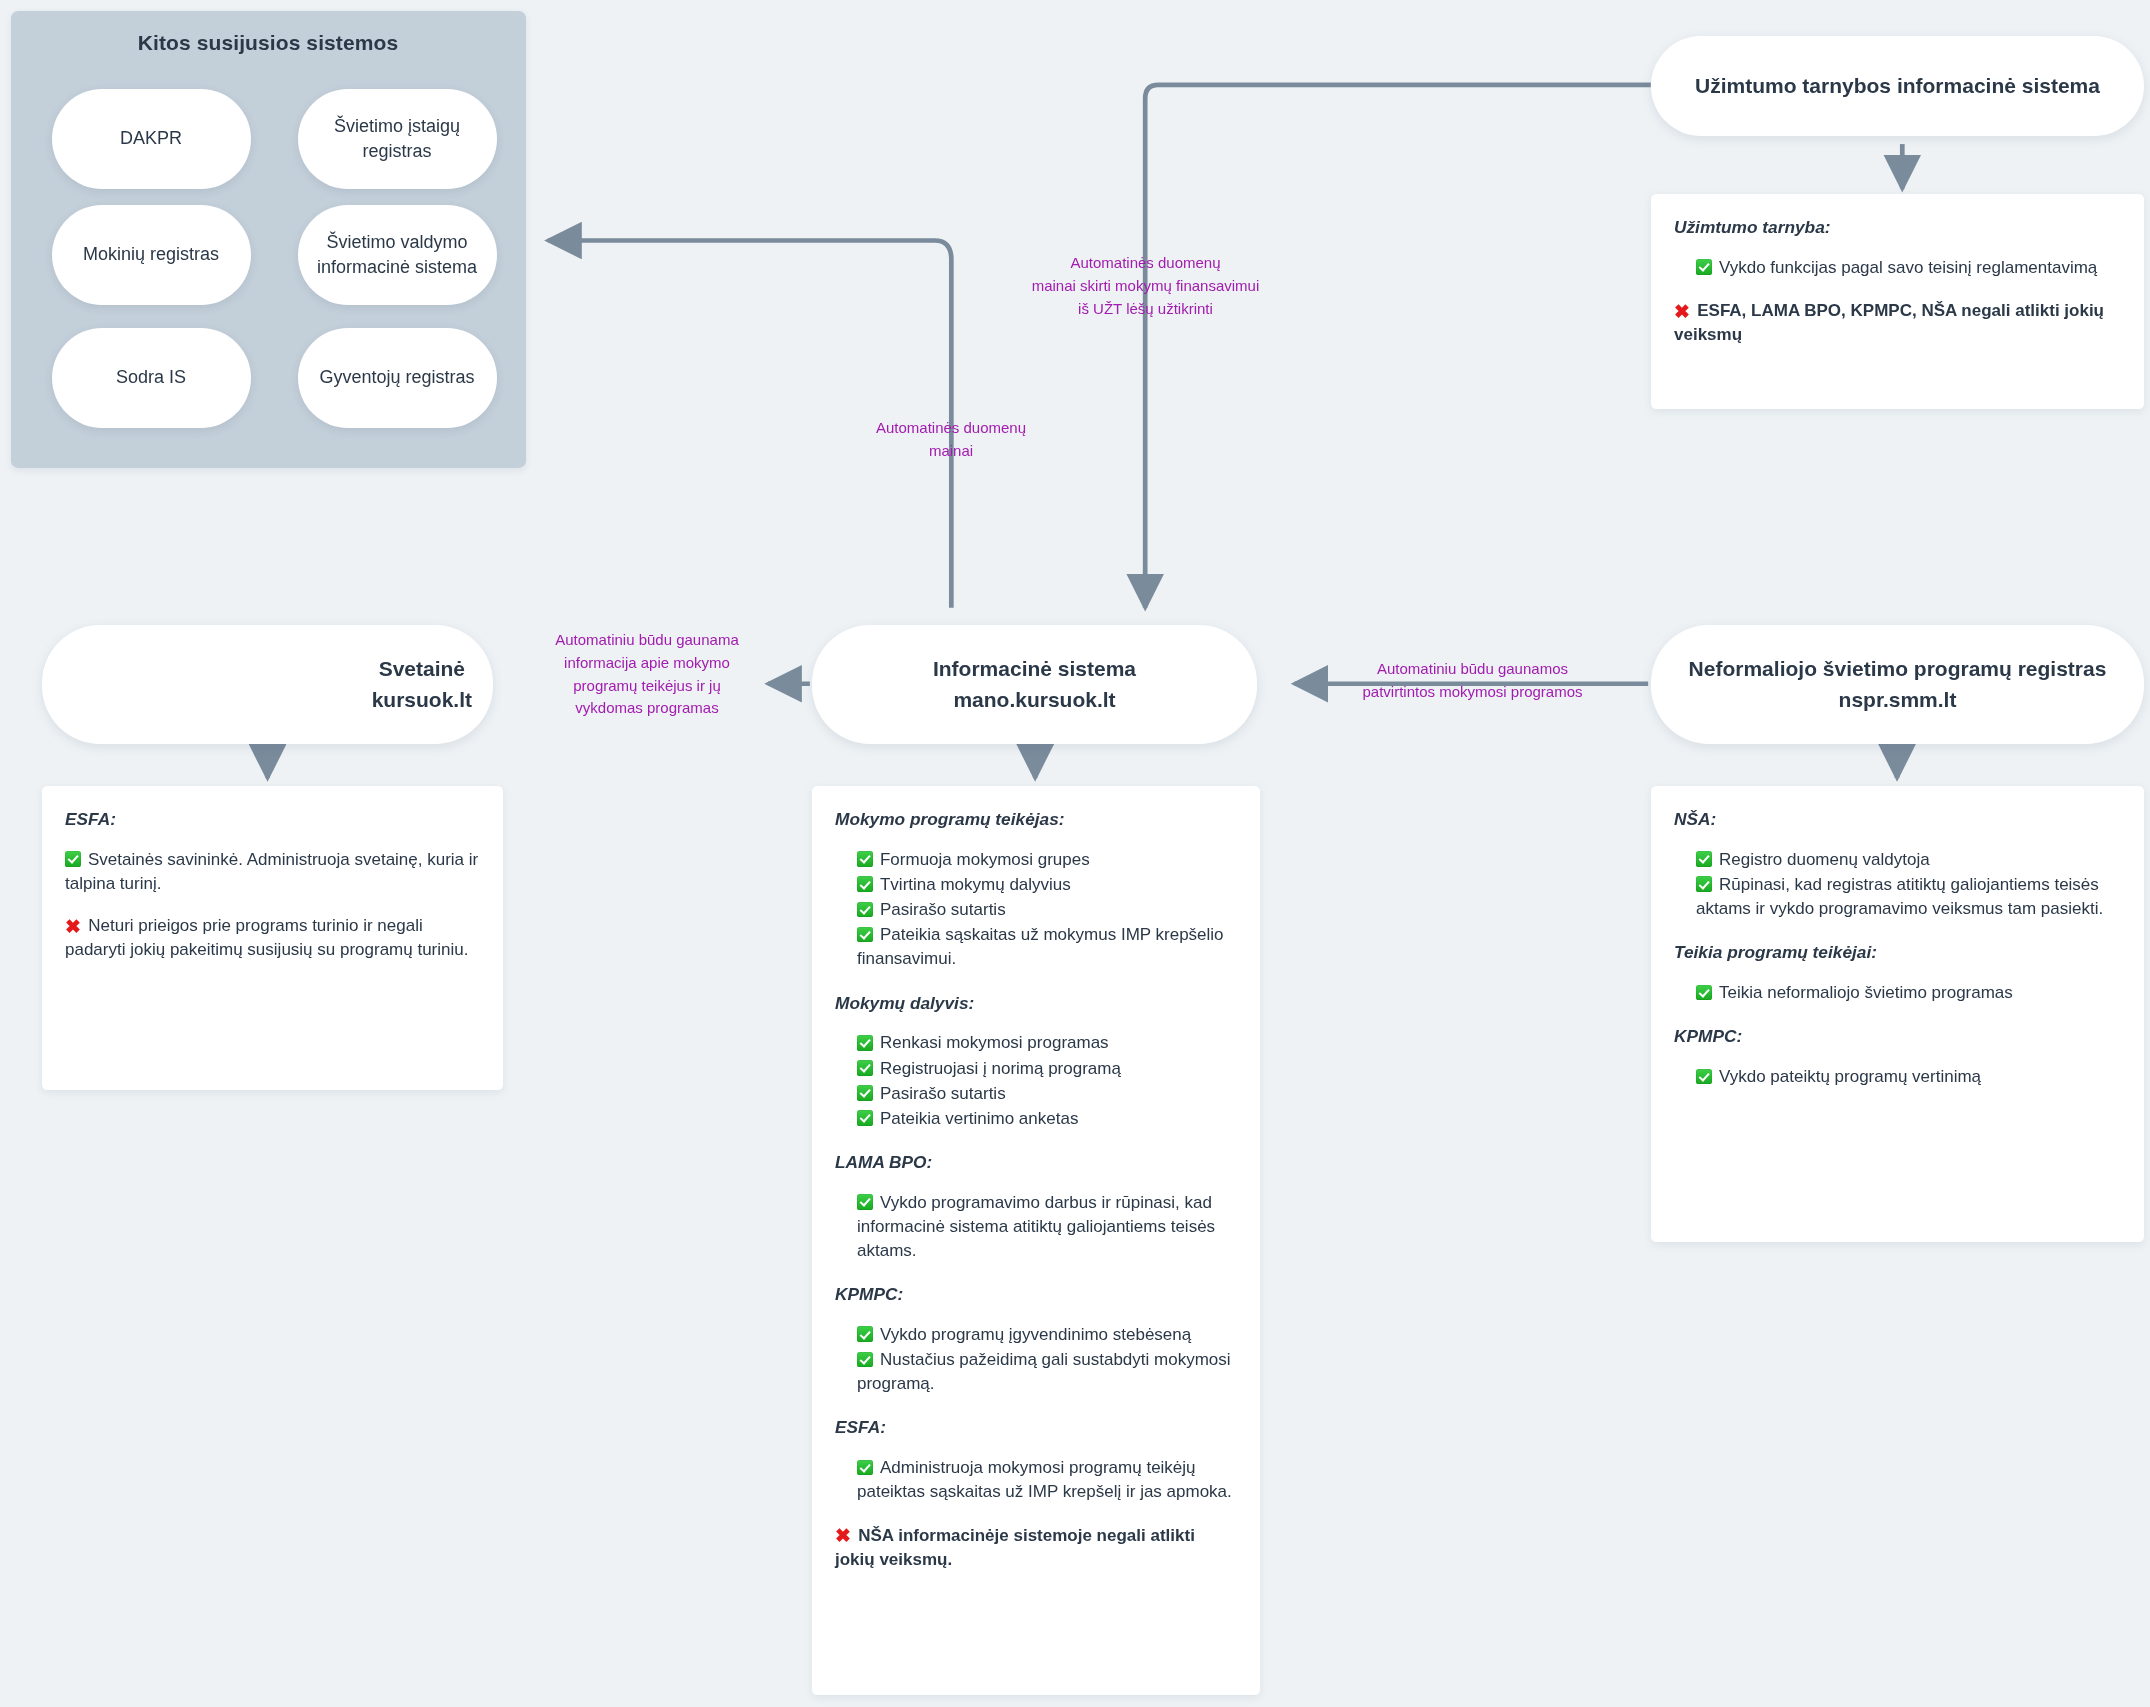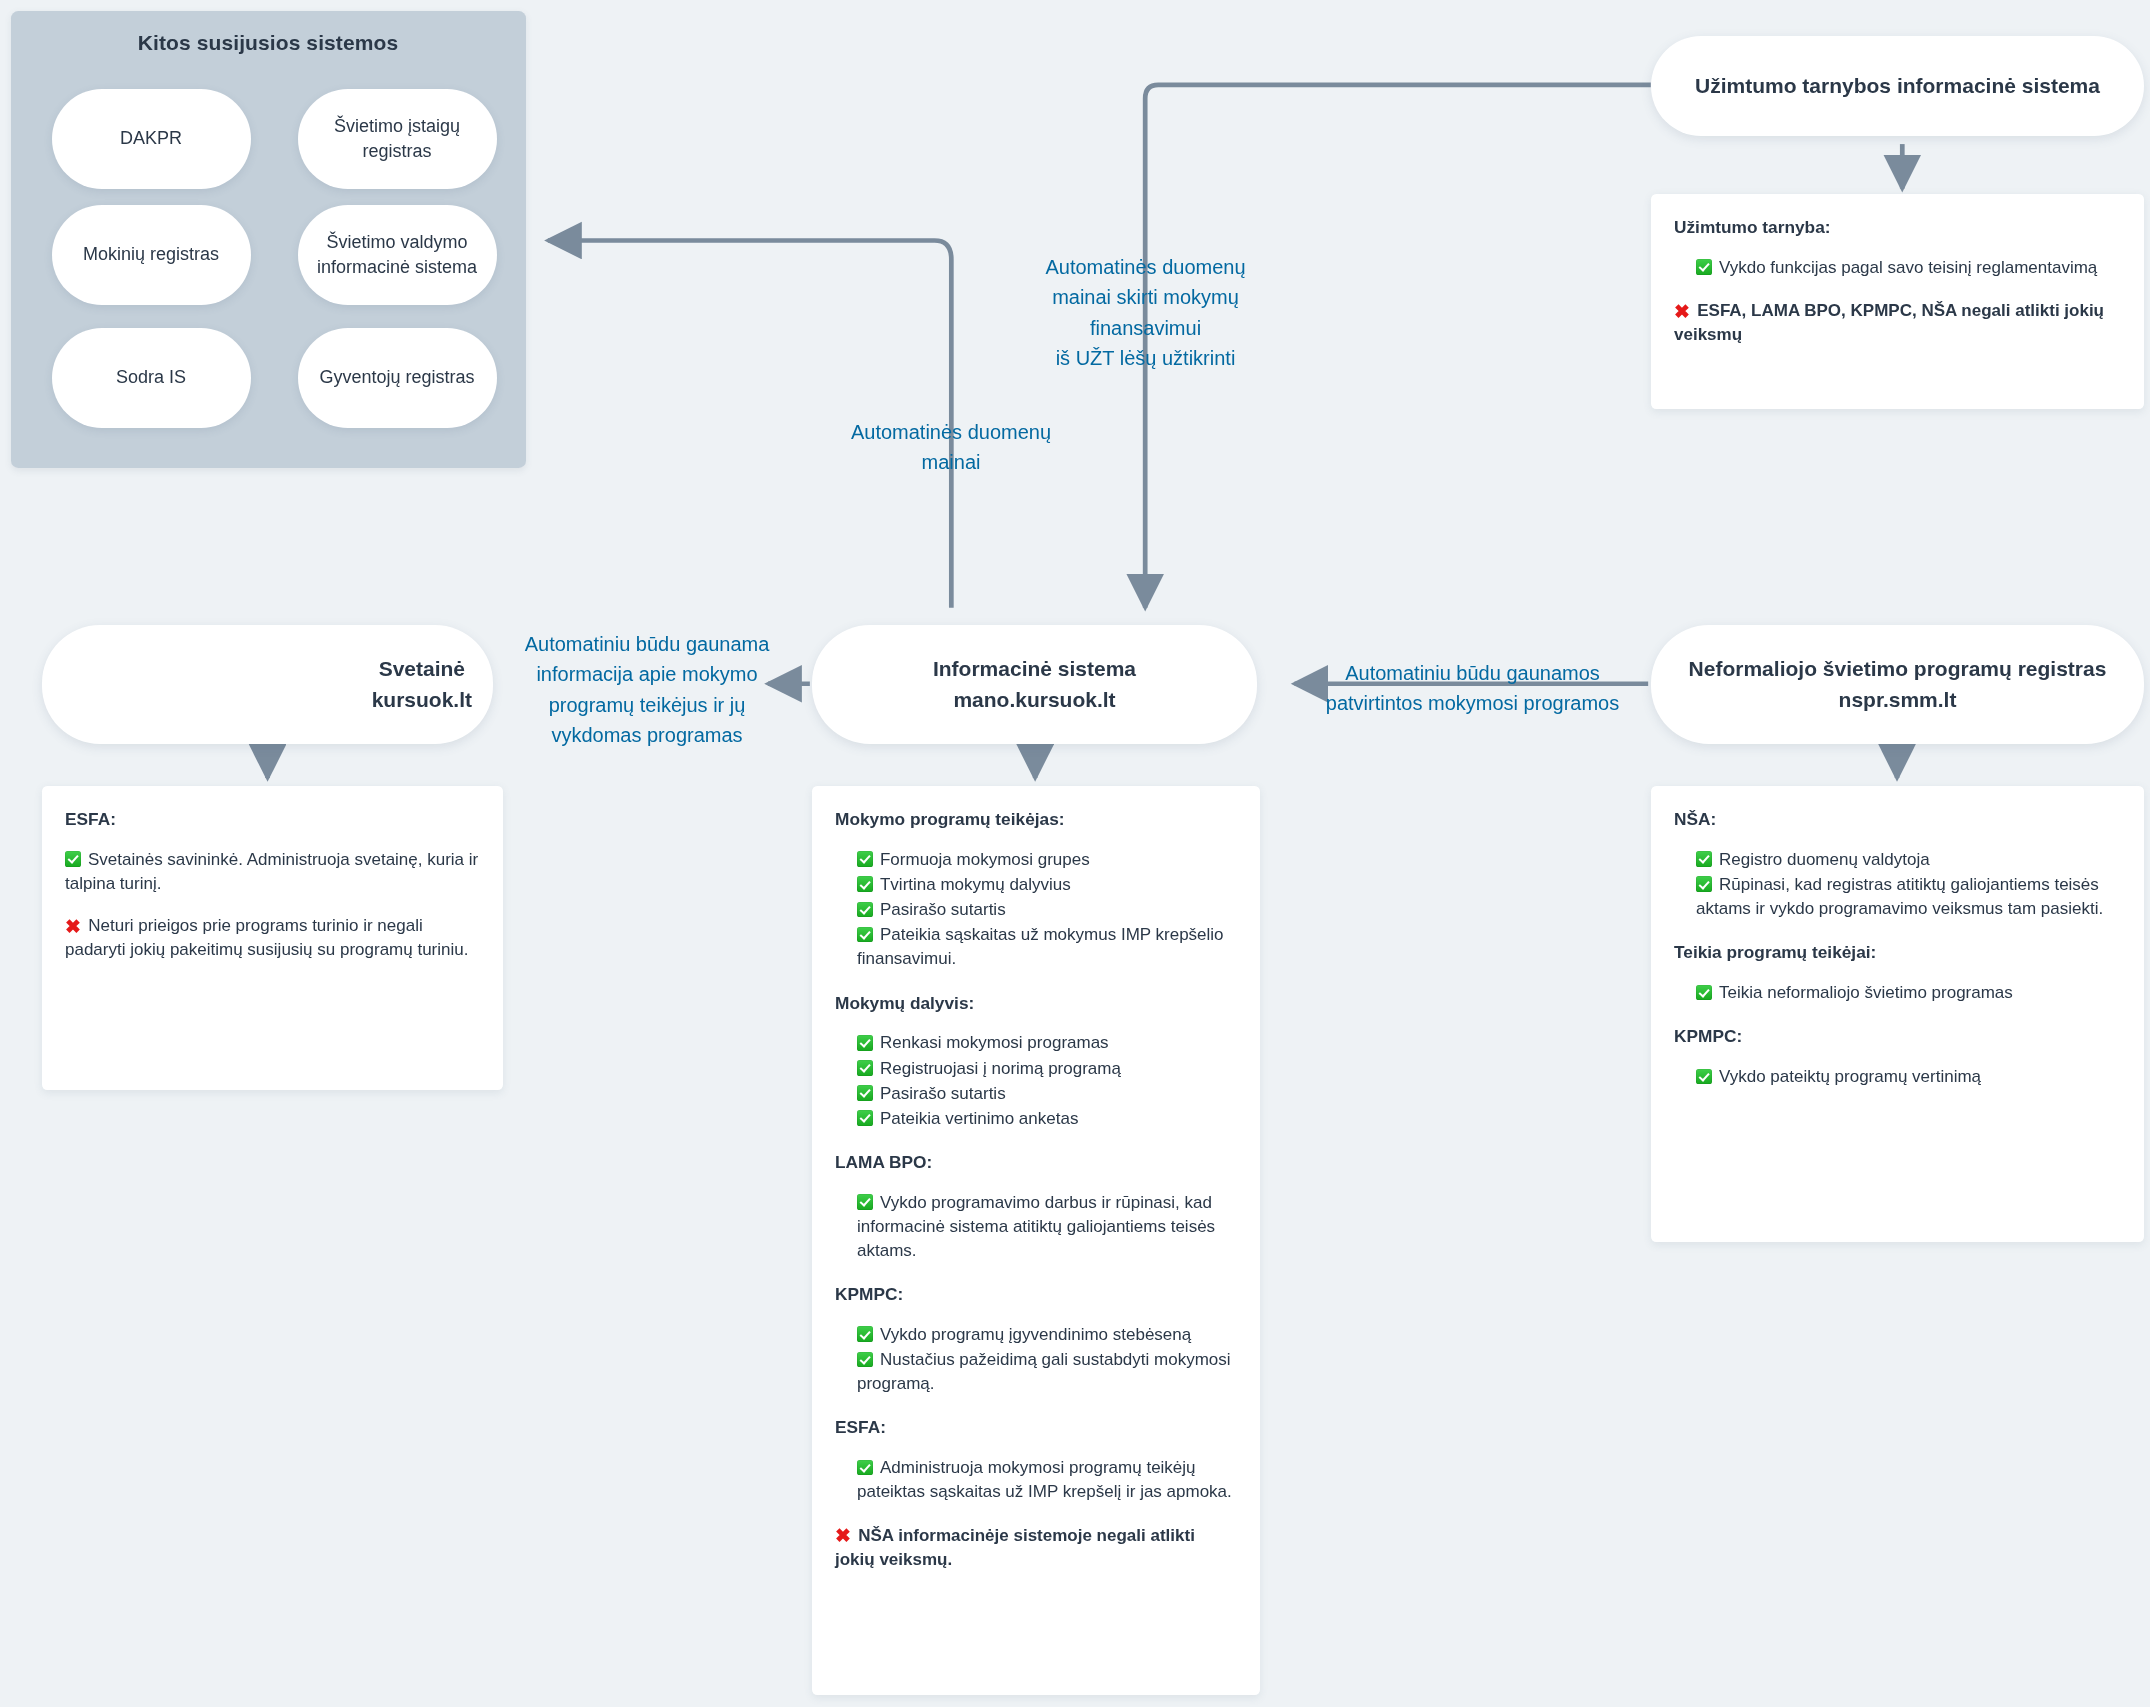--- a/index.html
+++ b/index.html
@@ -64,20 +64,21 @@
     background:#ffffff;
     border-radius:5.2px;
     box-shadow:0 2.1px 8.4px rgba(70,95,120,.10);
     box-sizing:border-box;
     padding:21px 23px 23px 23px;
   }
   .card h4{
     margin:0 0 3.1px 0;
     font-size:17.3px;font-weight:bold;line-height:1.4;
     color:#2b3848;
+    font-style:italic;
   }
   .card .gap{height:18px;}
   .card .gap-sm{height:13.6px;}
   .bullets{margin:0;padding:0;list-style:none;}
   .bullets li{
     font-size:17px;line-height:1.42;
     color:#2b3848;
     position:relative;
     margin:0 0 1px 0;
   }
@@ -107,22 +108,22 @@
     position:relative;top:1.6px;
   }
   .note{
     font-size:17px;line-height:1.42;color:#2b3848;
   }
   .note.bold{font-weight:bold;}
 
   
   .edge-label{
     position:absolute;
-    font-size:20px;line-height:1.52;
-    color:#0369a1;
+    font-size:15px;line-height:1.52;
+    color:#a21caf;
     text-align:center;
   }
 </style>
 </head>
 <body>
 
 <div class="canvas">
 
   <svg class="links" viewBox="0 0 4104 3258">
     <defs>

